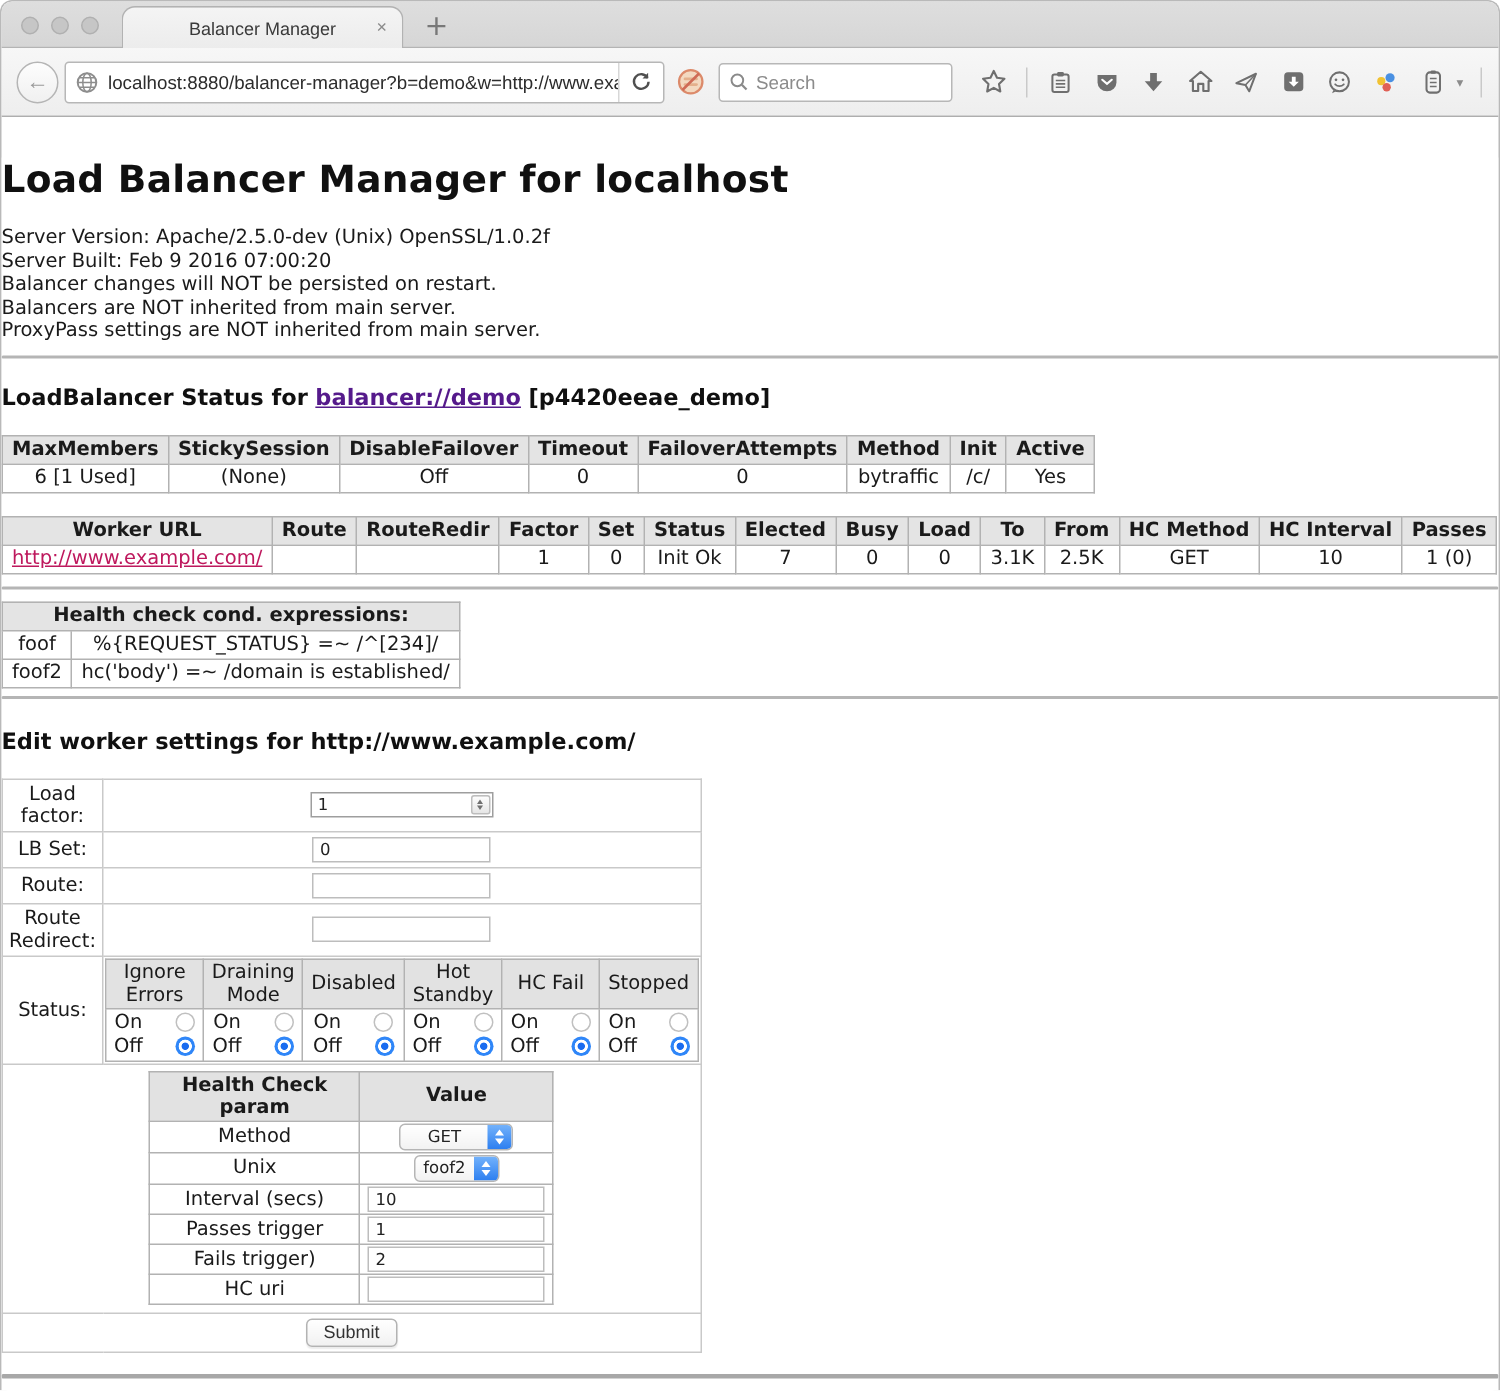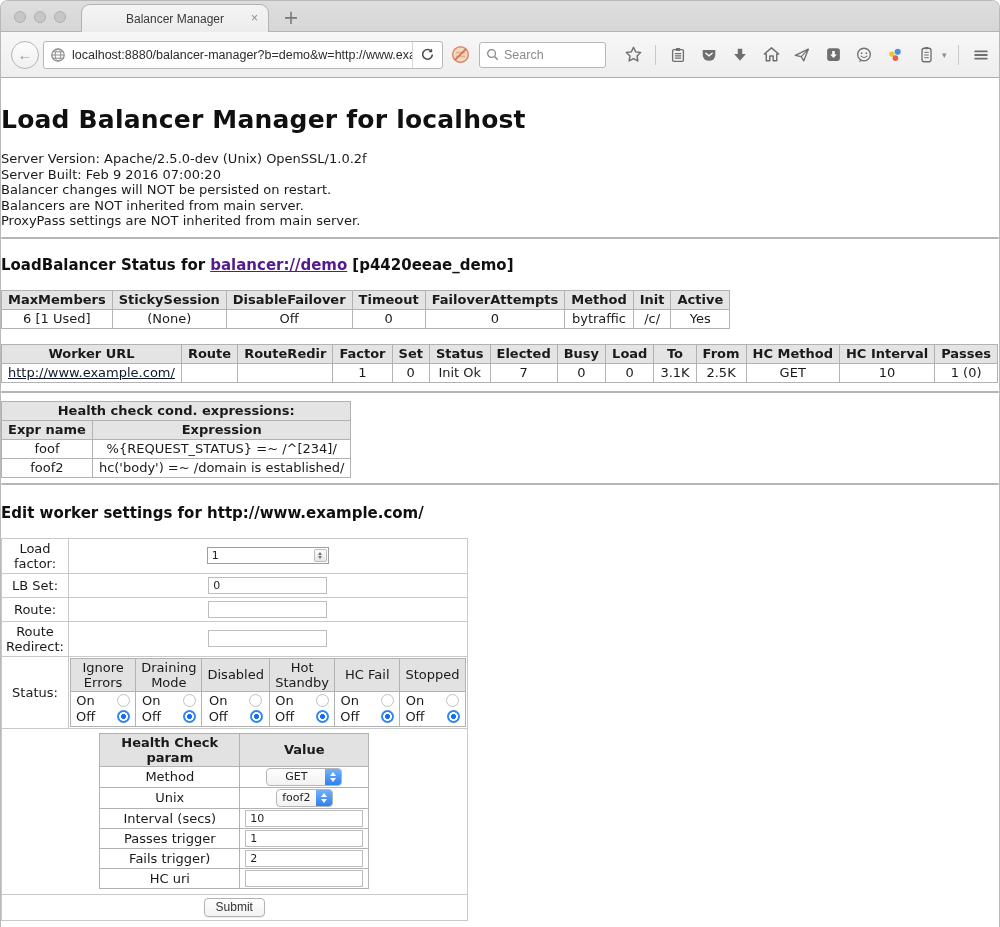--- a/index.html
+++ b/index.html
@@ -30,41 +30,41 @@
   .backbtn { width:28px; height:28px; border-radius:50%; border:1px solid #b5b5b5;
     background:linear-gradient(#fdfdfd,#f0f0f0); display:flex; align-items:center;
     justify-content:center; color:#9a9a9a; font-size:15px; margin-right:4px; flex:0 0 auto;}
   .urlbar { width:400px; height:28px; background:#fff; border:1px solid #b7b7b7;
     border-radius:3px; display:flex; align-items:center; padding:0 0 0 6px; overflow:hidden; flex:0 0 auto;}
   .urlbar .globe { flex:0 0 auto; margin-right:6px; display:flex; }
   .urltext { flex:1; font-size:12.5px; color:#2c2c2c; white-space:nowrap; overflow:hidden; }
   .reload { flex:0 0 auto; width:30px; height:100%; border-left:1px solid #d7d7d7;
     display:flex; align-items:center; justify-content:center; }
   .blockicon { margin:0 9px 0 8px; flex:0 0 auto; display:flex; }
-  .searchbar { width:127px; height:26px; background:#fff; border:1px solid #b7b7b7;
+  .searchbar { width:156px; height:26px; background:#fff; border:1px solid #b7b7b7;
     border-radius:3px; display:flex; align-items:center; padding:0 6px; flex:0 0 auto; }
   .searchbar .ph { font-size:12.5px; color:#8b8b8b; margin-left:5px; }
   .iconstrip { display:flex; align-items:center; gap:9px; margin-left:16px; flex:0 0 auto;}
   .icon { display:flex; align-items:center; justify-content:center; width:22px; height:22px; }
   .vsep { width:1px; height:20px; background:#c9c9c9; margin:0 2px; }
   .caret { color:#8c8c8c; font-size:9px; margin-left:-4px; }
 
   
   .content { padding:0 0; background:#fff; }
   h1.pgtitle { font-size:25px; font-weight:700; color:#101010; margin:27px 0 17px; letter-spacing:0.2px; }
   .infoline { font-size:13px; color:#1a1a1a; line-height:15.5px; }
   hr.rule { border:none; height:2px; background:#b5b5b5; margin:8px 0; border-radius:1px; }
   .secthead { font-size:15px; font-weight:700; color:#101010; margin:17px 0 16px; }
   .secthead a { color:#551a8b; text-decoration:underline; margin:0 5px; }
 
   table.grid { border-collapse:collapse; font-size:13px; color:#1a1a1a; }
   table.grid th, table.grid td { border:1px solid #b2b2b2; padding:1px 6px; height:19px;
     text-align:center; white-space:nowrap; }
   table.grid th { background:#e4e4e4; font-weight:700; }
-  table.grid td a { color:#0f172a; }
+  table.grid td a { color:#be185d; }
   .mb16 { margin-bottom:15px; }
   td.left { text-align:left; }
 
   
   table.form { border-collapse:collapse; width:457px; font-size:13px; color:#1a1a1a;
     border:1px solid #9c9c9c; }
   table.form > tbody > tr > td { border:1px solid #c9c9c9; padding:2px 4px; text-align:center; }
   table.form > tbody > tr > td.lbl { width:100px; }
   table.form > tbody > tr.frow > td { height:24px; }
 
@@ -331,24 +331,20 @@
     </table>
 
     <hr class="rule">
 
     <table class="grid">
       <tbody>
         <tr>
           <th colspan="2">Health check cond. expressions:</th>
         </tr>
         <tr>
-          <th>Expr name</th>
-          <th style="width:233px">Expression</th>
-        </tr>
-        <tr>
           <td>foof</td>
           <td class="left">%{REQUEST_STATUS} =~ /^[234]/</td>
         </tr>
         <tr>
           <td>foof2</td>
           <td class="left">hc('body') =~ /domain is established/</td>
         </tr>
       </tbody>
     </table>
 

